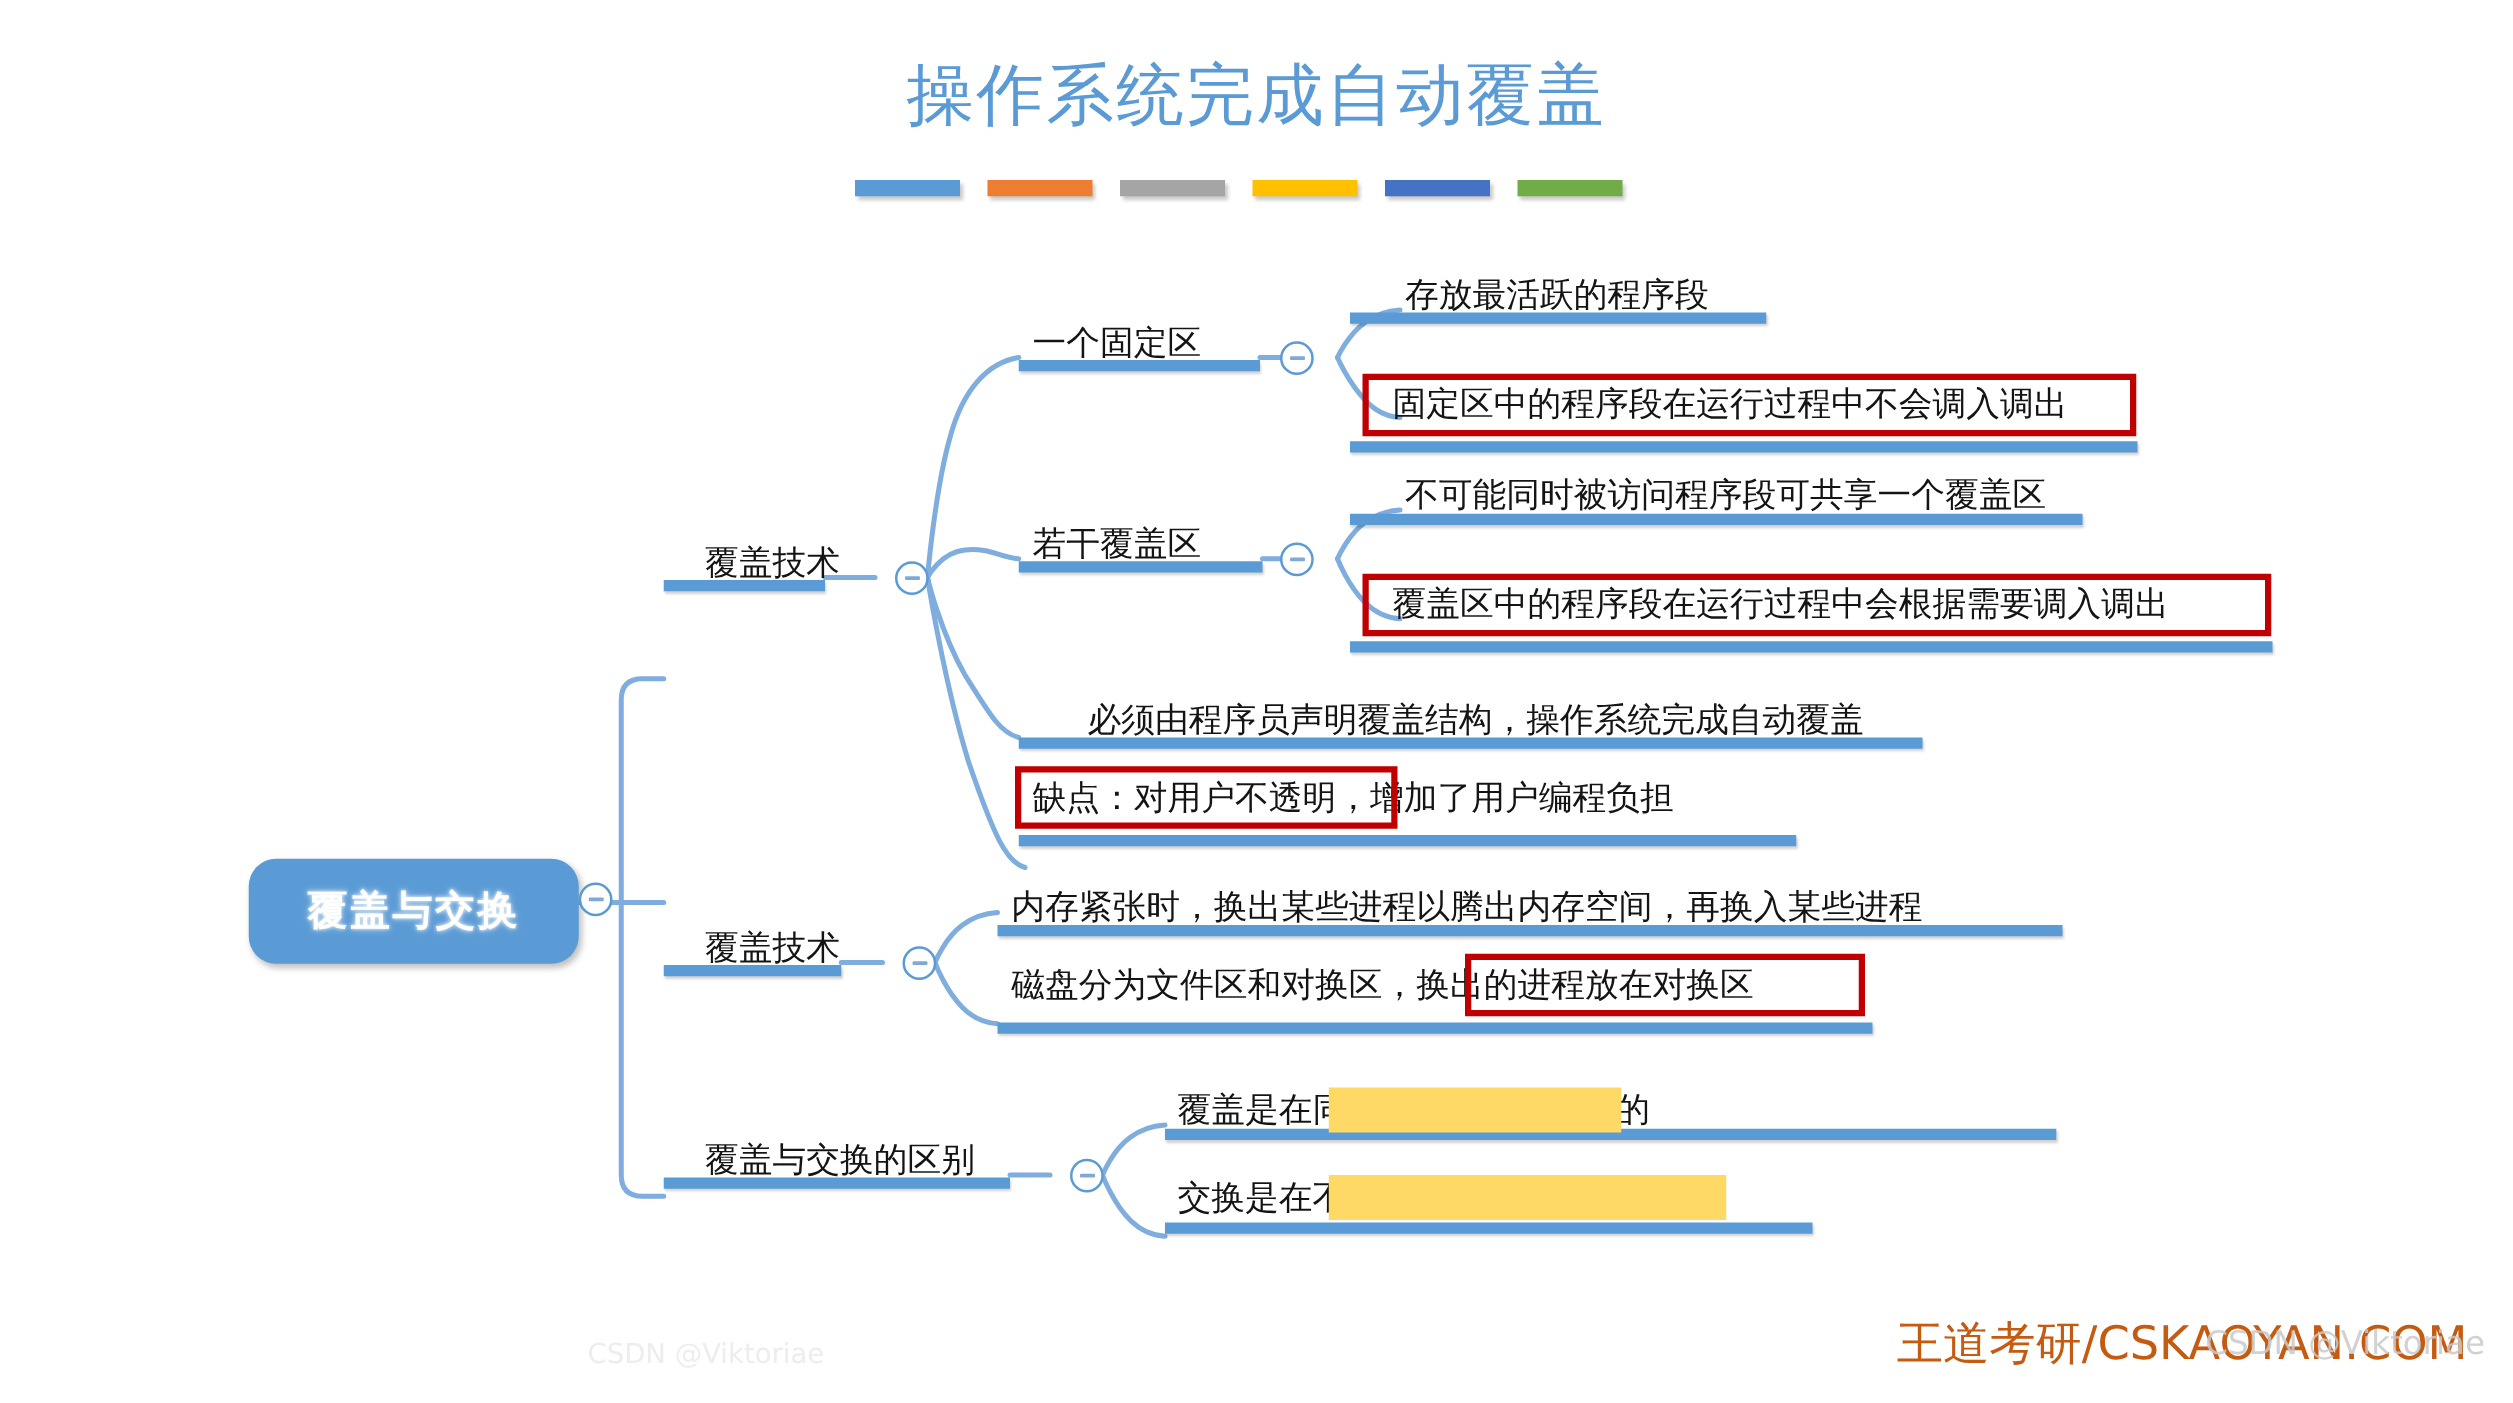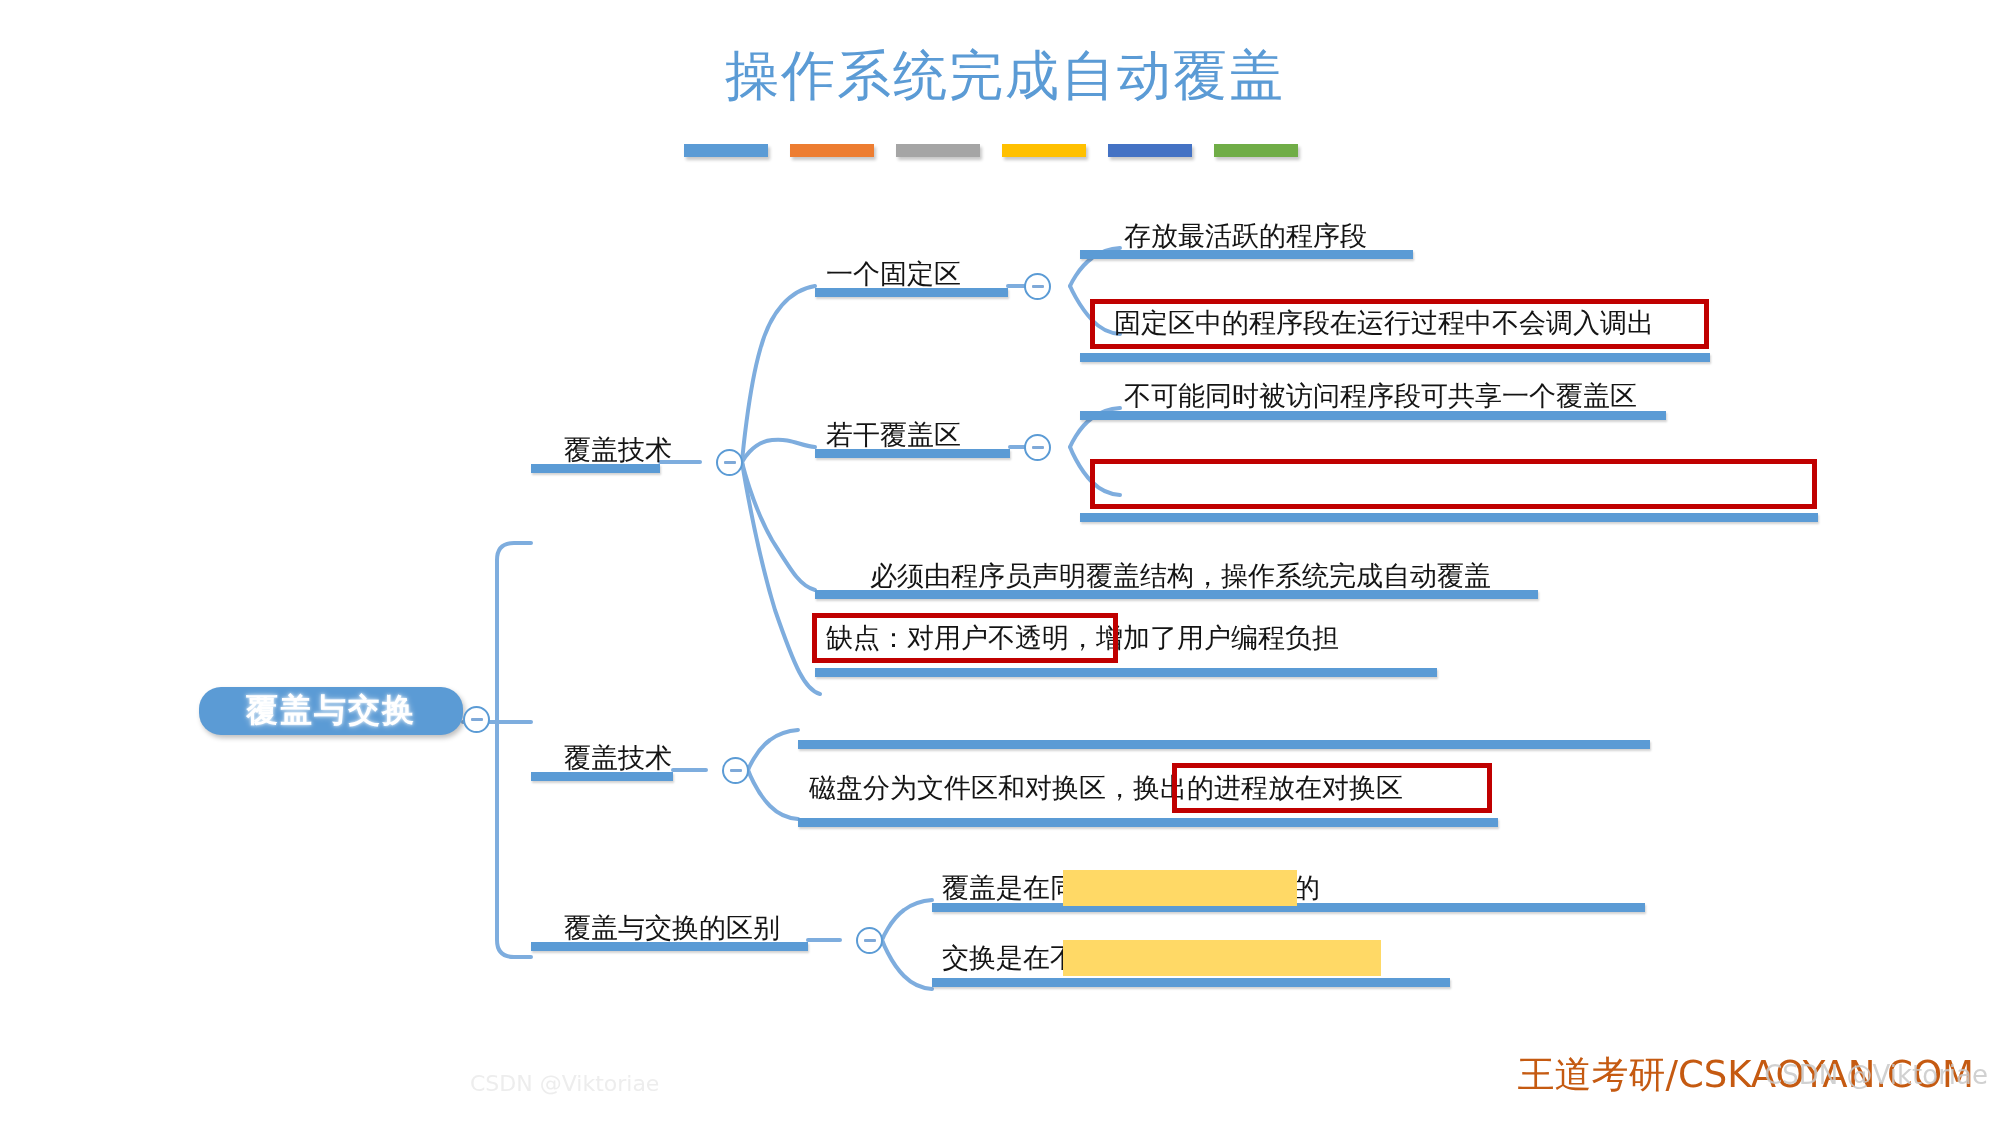--- a/index.html
+++ b/index.html
@@ -27,21 +27,21 @@
   .node{
     position:absolute;white-space:nowrap;
     font-weight:normal;color:#141414;
     font-family:"DejaVu Sans","Liberation Sans",sans-serif;
   }
   .node .txt{position:relative;display:inline-block;padding:0 4px 3px 4px;}
   .ul{position:absolute;height:9px;background:#5b9bd5;box-shadow:1px 2px 2px rgba(0,0,0,.18);}
 
   
   .root{
-    position:absolute;left:199px;top:687px;width:264px;height:48px;
+    position:absolute;left:199px;top:687px;width:264px;height:84px;
     background:#5b9bd5;border-radius:22px;
     box-shadow:2px 3px 5px rgba(0,0,0,.25);
     display:flex;align-items:center;justify-content:center;
   }
   .root-label{
     color:#ffffff;font-size:32px;font-weight:bold;letter-spacing:2px;
     text-shadow:0 0 3px rgba(255,255,255,.85),0 0 6px rgba(255,255,255,.6);
     font-family:"DejaVu Sans","Liberation Sans",sans-serif;
   }
 
@@ -185,33 +185,39 @@
   <div class="toggle" style="left:1024px;top:434px;">
       <i></i>
     </div>
 
   <div class="node leaf" style="left:1120px;top:378px;">
     <span class="txt">不可能同时被访问程序段可共享一个覆盖区</span>
   </div>
   <div class="ul" style="left:1080px;top:411px;width:586px;"></div>
 
   <div class="redbox" style="left:1090px;top:459px;width:727px;height:50px;"></div>
+  <div class="node leaf" style="left:1110px;top:465px;">
+    <span class="txt">覆盖区中的程序段在运行过程中会根据需要调入调出</span>
+  </div>
   <div class="ul" style="left:1080px;top:513px;width:738px;"></div>
 
   <div class="node level2" style="left:822px;top:558px;margin-left:44px;">
     <span class="txt">必须由程序员声明覆盖结构，操作系统完成自动覆盖</span>
   </div>
   <div class="ul" style="left:815px;top:590px;width:723px;"></div>
 
   <div class="redbox" style="left:812px;top:613px;width:306px;height:50px;"></div>
   <div class="node level2" style="left:822px;top:620px;">
     <span class="txt">缺点：对用户不透明，增加了用户编程负担</span>
   </div>
   <div class="ul" style="left:815px;top:668px;width:622px;"></div>
 
+  <div class="node level2" style="left:805px;top:707px;">
+    <span class="txt">内存紧张时，换出某些进程以腾出内存空间，再换入某些进程</span>
+  </div>
   <div class="ul" style="left:798px;top:740px;width:852px;"></div>
 
   <div class="redbox" style="left:1172px;top:763px;width:320px;height:50px;"></div>
   <div class="node level2" style="left:805px;top:770px;">
     <span class="txt">磁盘分为文件区和对换区，换出的进程放在对换区</span>
   </div>
   <div class="ul" style="left:798px;top:818px;width:700px;"></div>
 
   <div class="hl" style="left:1063px;top:870px;width:234px;height:36px;"></div>
   <div class="node level2" style="left:938px;top:870px;">

